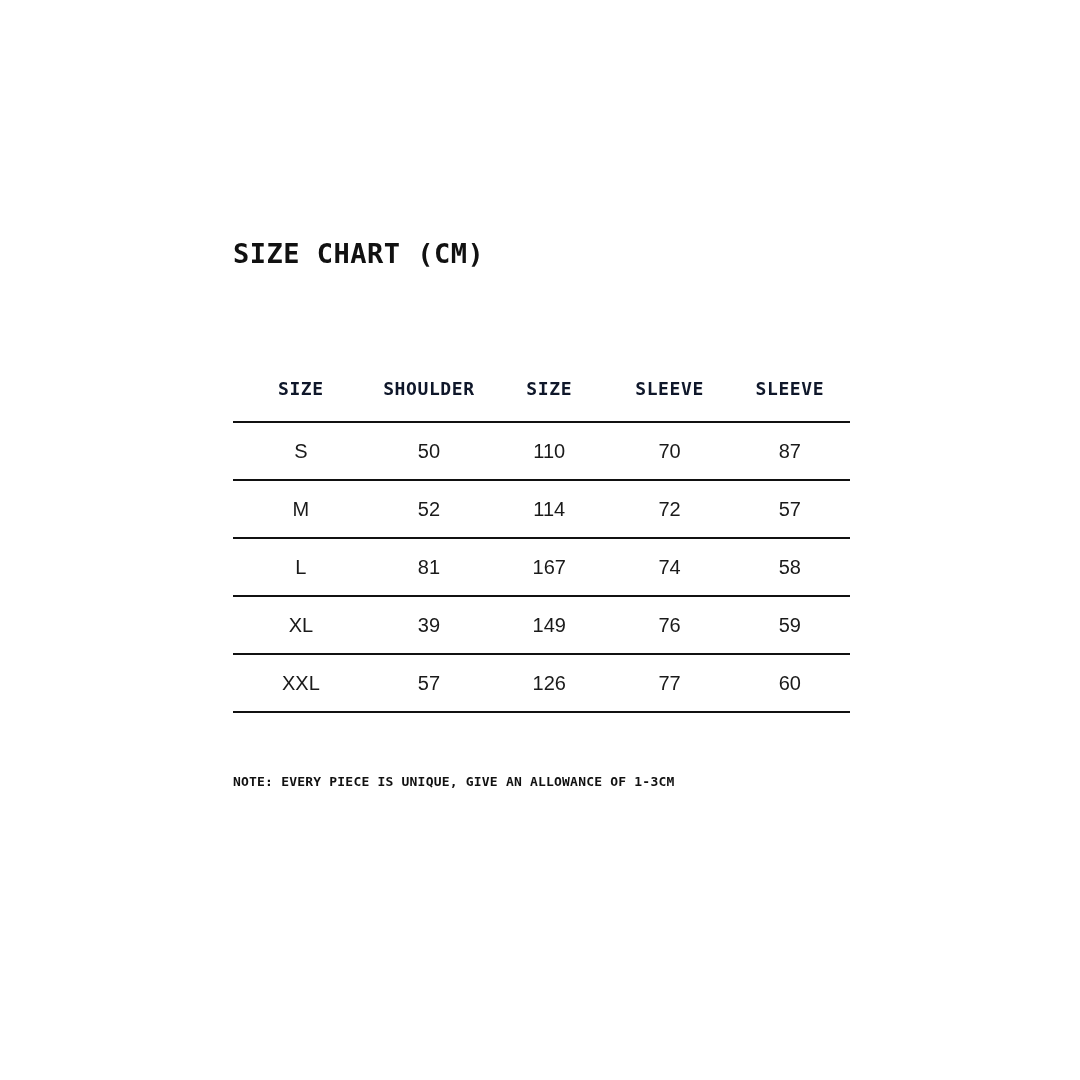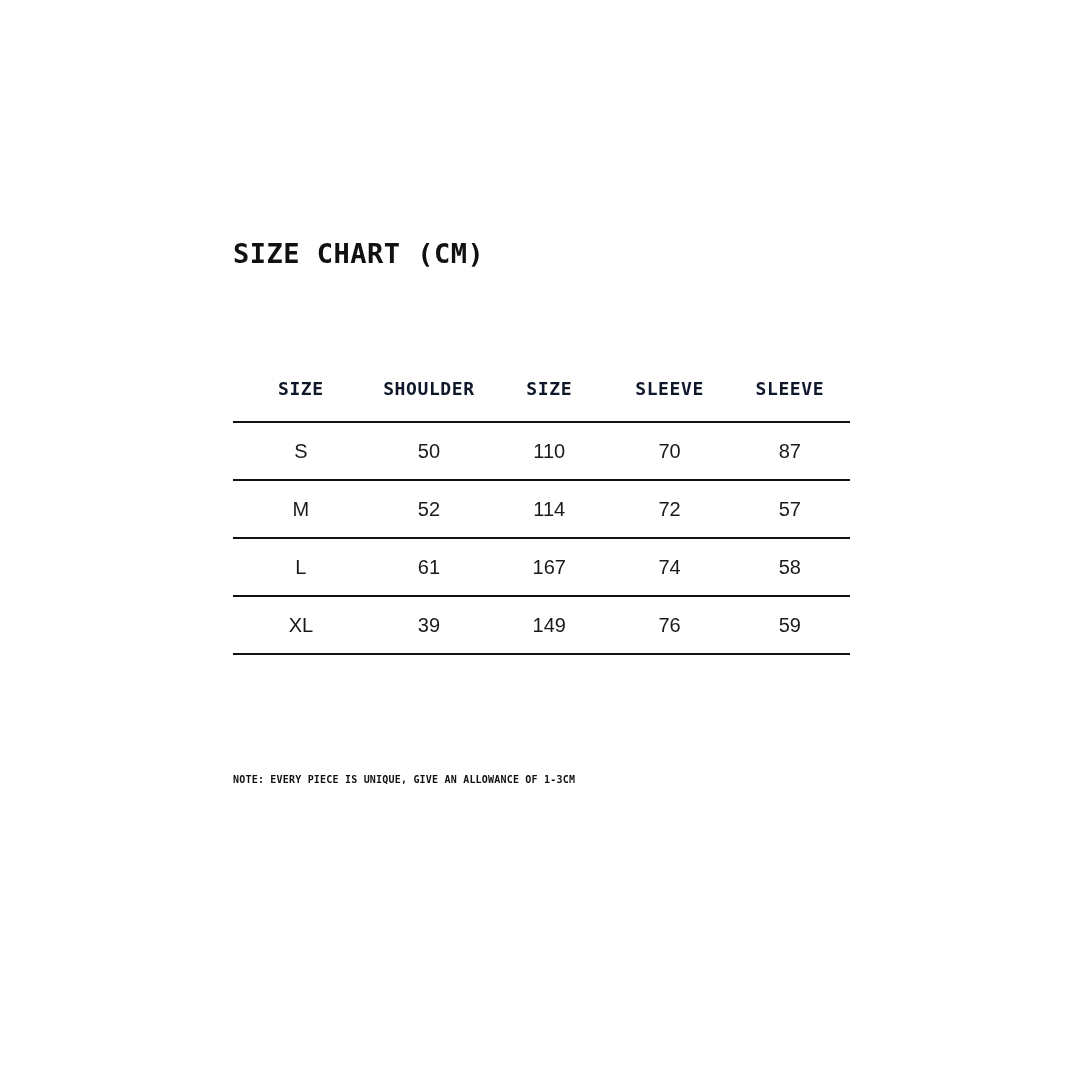--- a/index.html
+++ b/index.html
@@ -65,21 +65,21 @@
     text-align: center;
     height: 54px;
     border-bottom: 2px solid #111111;
     vertical-align: middle;
   }
   .note {
     position: absolute;
     left: 233px;
     top: 774px;
     font-family: "DejaVu Sans Mono", monospace;
-    font-size: 10px;
+    font-size: 13px;
     font-weight: bold;
     letter-spacing: 0.2px;
     color: #111111;
     white-space: nowrap;
   }
 </style>
 </head>
 <body>
 
 <div class="page">
@@ -114,31 +114,38 @@
         </tr>
         <tr>
           <td>M</td>
           <td>52</td>
           <td>114</td>
           <td>72</td>
           <td>57</td>
         </tr>
         <tr>
           <td>L</td>
-          <td>61</td>
+          <td>81</td>
           <td>167</td>
           <td>74</td>
           <td>58</td>
         </tr>
         <tr>
           <td>XL</td>
           <td>39</td>
           <td>149</td>
           <td>76</td>
           <td>59</td>
         </tr>
+        <tr>
+          <td>XXL</td>
+          <td>57</td>
+          <td>126</td>
+          <td>77</td>
+          <td>60</td>
+        </tr>
       </tbody>
     </table>
   </div>
 
   <div class="note">NOTE: EVERY PIECE IS UNIQUE, GIVE AN ALLOWANCE OF 1-3CM</div>
 
 </div>
 
 </body></html>

